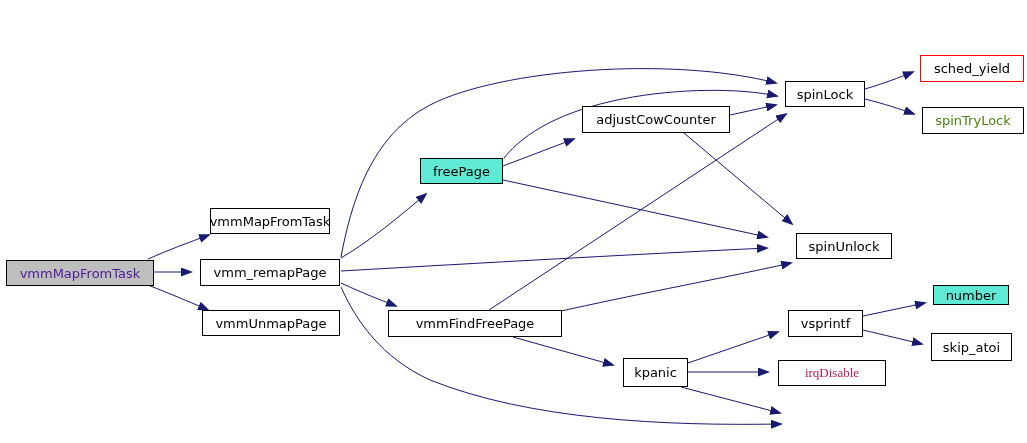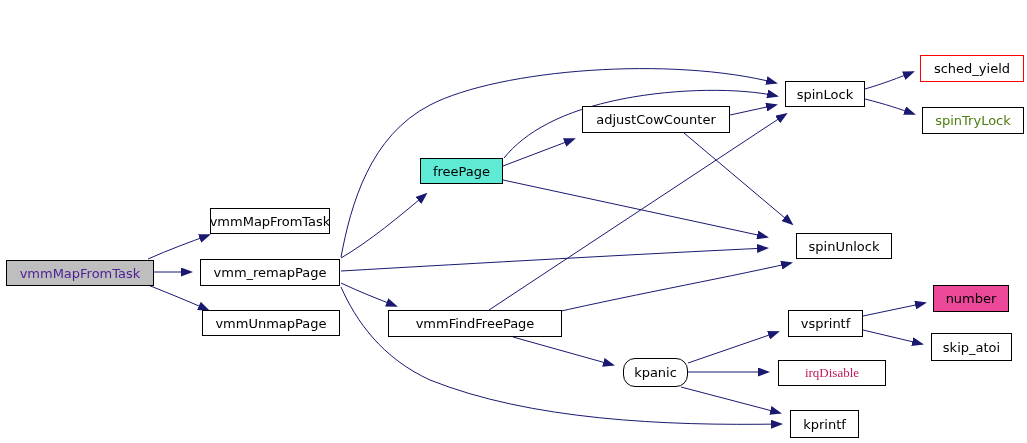--- a/index.html
+++ b/index.html
@@ -98,28 +98,25 @@
     </div>
     <div class="node" style="left: 922px; top: 107px; width: 102px; height: 27px; background: rgb(255, 255, 255); border-color: rgb(0, 0, 0); color: #4d7c0f;">
       <span>spinTryLock</span>
     </div>
     <div class="node" style="left: 796px; top: 233px; width: 96px; height: 26px; background: rgb(255, 255, 255); border-color: rgb(0, 0, 0); color: rgb(0, 0, 0);">
       <span>spinUnlock</span>
     </div>
     <div class="node" style="left: 788px; top: 310px; width: 75px; height: 27px; background: rgb(255, 255, 255); border-color: rgb(0, 0, 0); color: rgb(0, 0, 0);">
       <span>vsprintf</span>
     </div>
-    <div class="node" style="left: 933px; top: 285px; width: 76px; height: 27px; background: #ec4899; border-color: rgb(0, 0, 0); color: rgb(0, 0, 0);">
+    <div class="node" style="left: 933px; top: 285px; width: 76px; height: 20px; background: #5eead4; border-color: rgb(0, 0, 0); color: rgb(0, 0, 0);">
       <span>number</span>
     </div>
     <div class="node" style="left: 931px; top: 333px; width: 81px; height: 28px; background: rgb(255, 255, 255); border-color: rgb(0, 0, 0); color: rgb(0, 0, 0);">
       <span>skip_atoi</span>
     </div>
-    <div class="node" style="left: 623px; top: 358px; width: 65px; height: 29px; background: rgb(255, 255, 255); border-color: rgb(0, 0, 0); color: rgb(0, 0, 0); border-radius: 12px;">
+    <div class="node" style="left: 623px; top: 358px; width: 65px; height: 29px; background: rgb(255, 255, 255); border-color: rgb(0, 0, 0); color: rgb(0, 0, 0);">
       <span>kpanic</span>
     </div>
     <div class="node" style="left: 778px; top: 360px; width: 108px; height: 26px; background: rgb(255, 255, 255); border-color: rgb(0, 0, 0); color: #be185d; font-family: Liberation Serif, serif;">
       <span>irqDisable</span>
     </div>
-    <div class="node" style="left: 790px; top: 410px; width: 69px; height: 28px; background: rgb(255, 255, 255); border-color: rgb(0, 0, 0); color: rgb(0, 0, 0);">
-      <span>kprintf</span>
-    </div>
   </div>
 
 </body></html>

